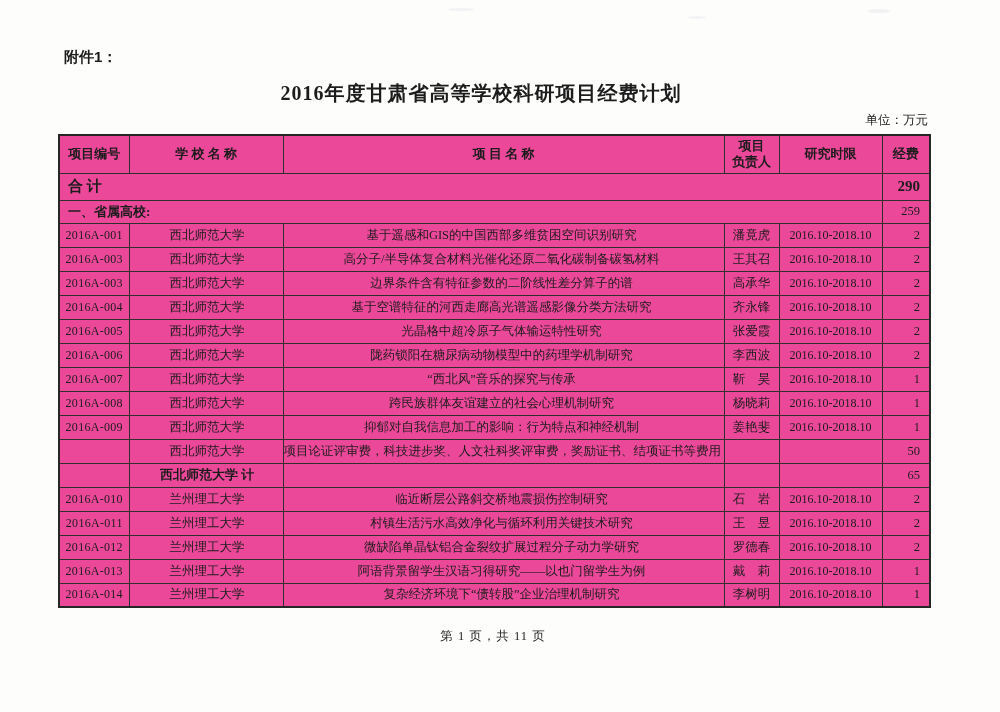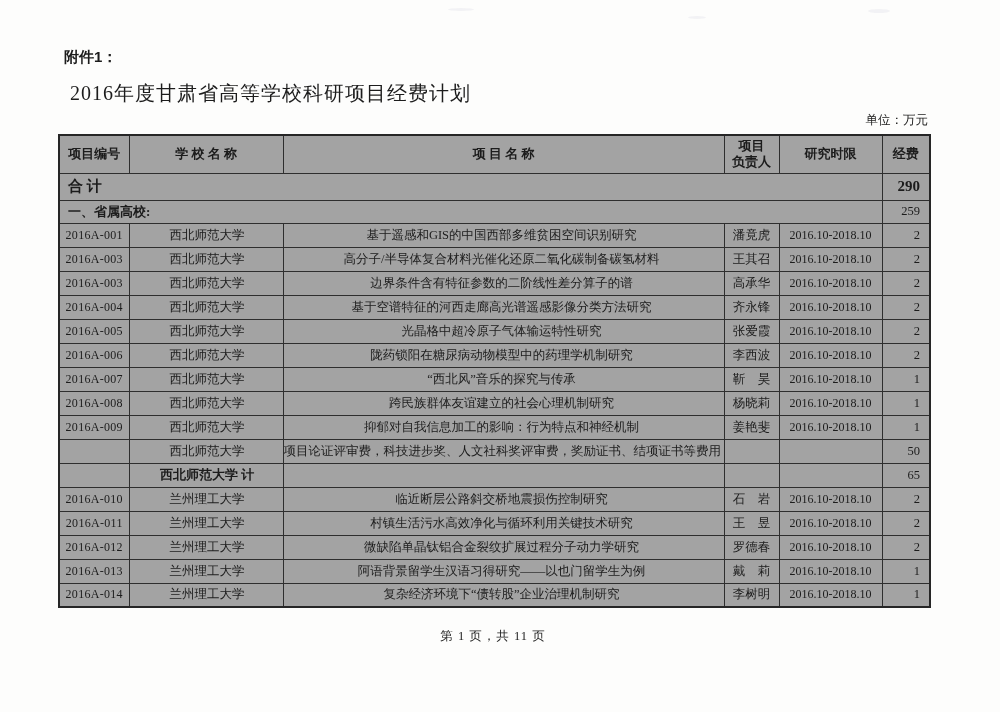--- a/index.html
+++ b/index.html
@@ -11,35 +11,35 @@
     overflow: hidden;
   }
   .page { position: relative; width: 1000px; height: 712px; }
 
   .attachment {
     position: absolute; left: 64px; top: 48px;
     font-size: 15px; font-weight: bold;
     font-family: "Liberation Sans", "DejaVu Sans", sans-serif;
   }
   .doc-title {
-    position: absolute; left: 70px; top: 80px; width: 870px;
-    text-align: left; font-size: 20px; font-weight: normal;
+    position: absolute; left: 46px; top: 80px; width: 870px;
+    text-align: center; font-size: 20px; font-weight: bold;
     letter-spacing: 1px;
   }
   .unit-note {
     position: absolute; left: 58px; top: 112px; width: 870px;
     text-align: right; font-size: 12.5px;
   }
 
   table.fund-table {
     position: absolute; left: 58px; top: 134px;
     width: 871px; table-layout: fixed;
     border-collapse: collapse;
     border: 2.5px solid #262626;
-    background: #a3a3a3;
+    background: #ec4899;
   }
   .fund-table th, .fund-table td {
     border: 1.5px solid #2e2e2e;
     font-size: 12.5px;
     padding: 1px 4px;
     overflow: hidden;
     vertical-align: middle;
   }
   .fund-table thead th {
     height: 38px; font-weight: bold; font-size: 13px;

